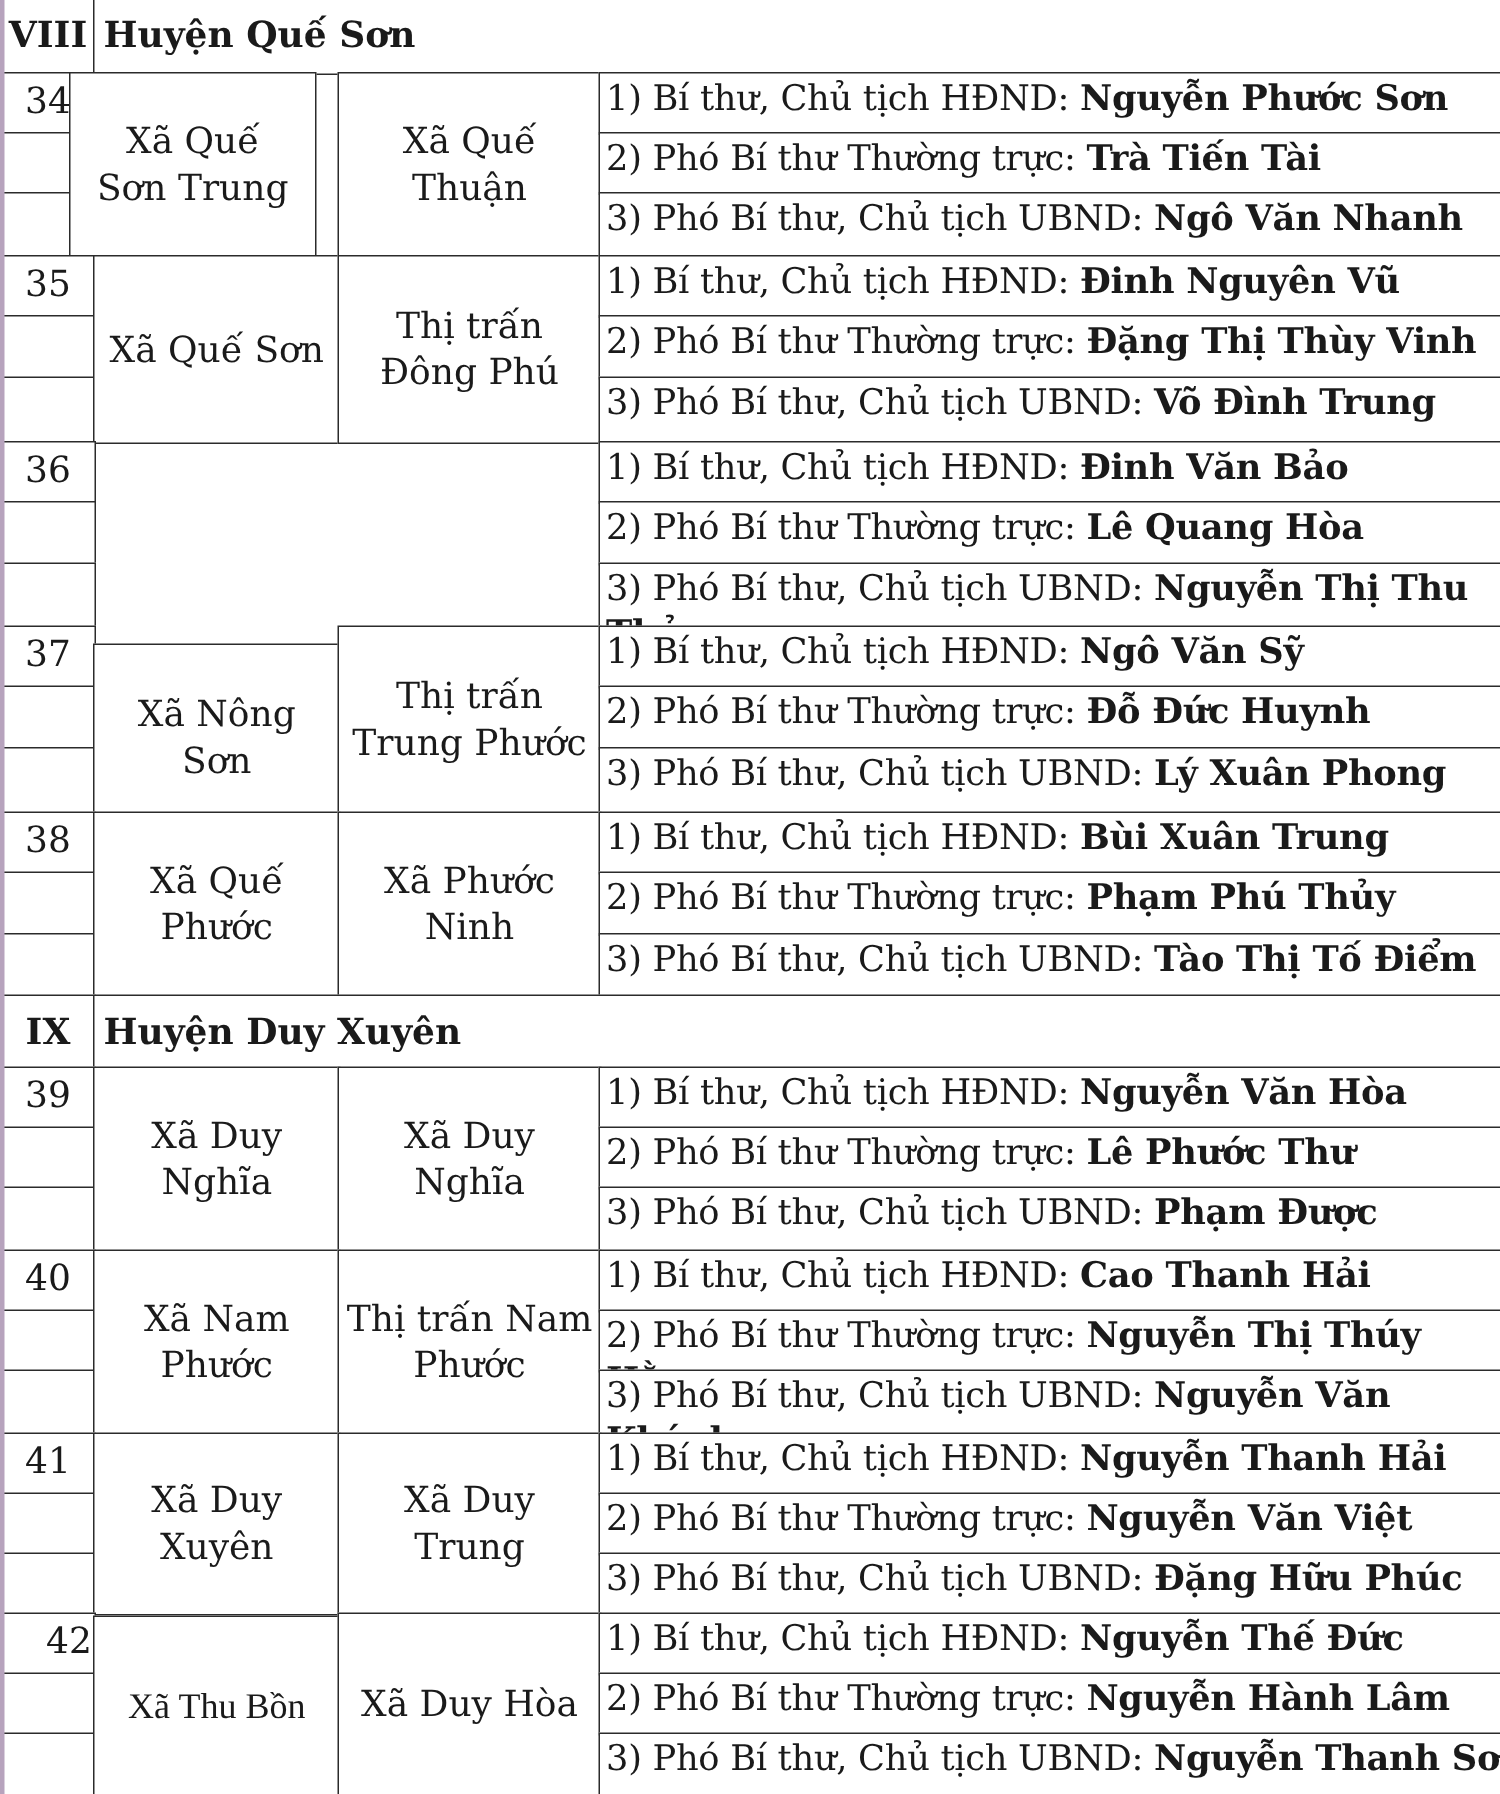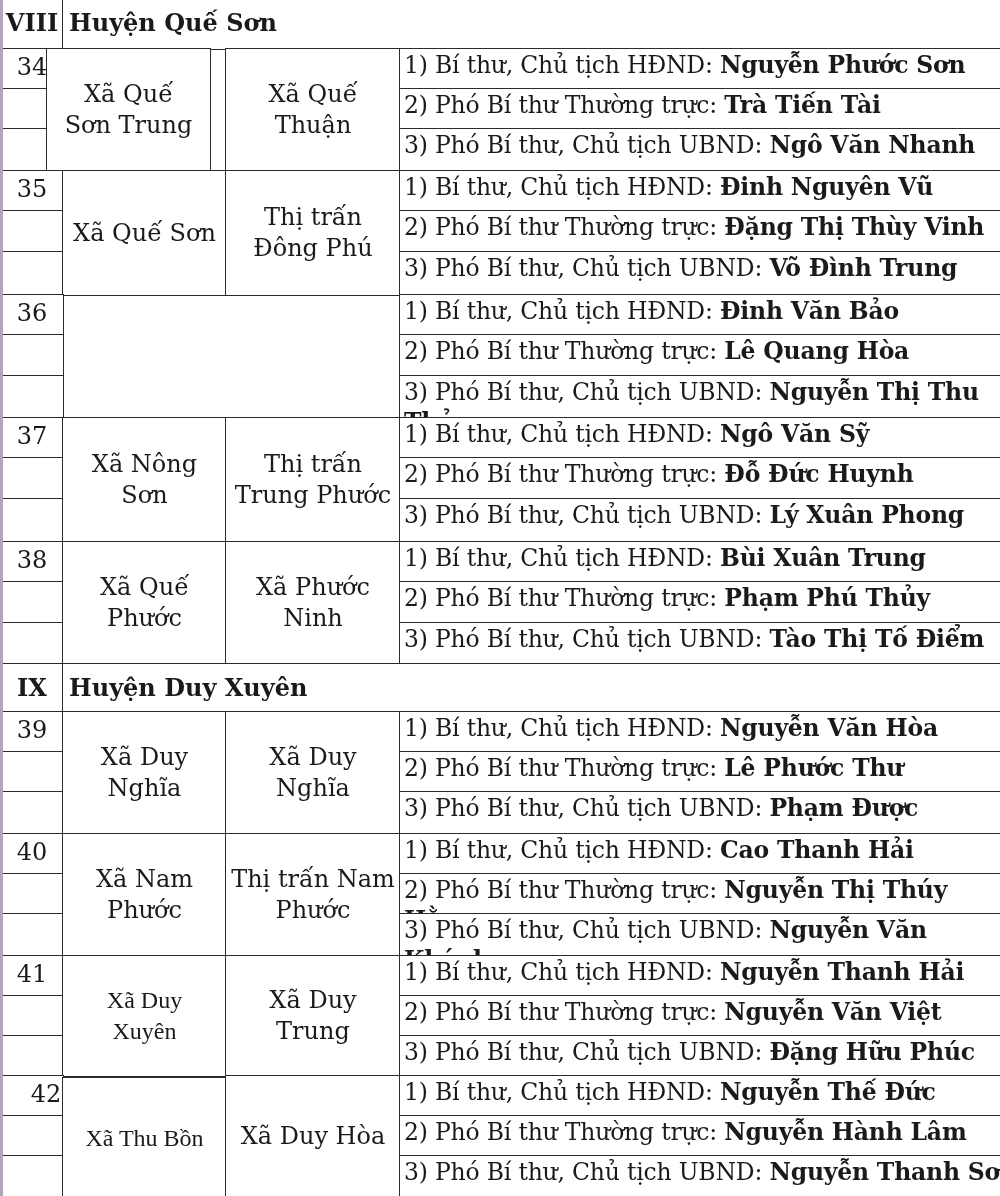--- a/index.html
+++ b/index.html
@@ -134,21 +134,21 @@
     <div class="cell" style="left:0; width:64px; top:81px; height:44px;"></div>
     <div class="cell role" style="left:399px; width:620px; top:0; height:42px;"><span>1) Bí thư, Chủ tịch HĐND: </span><b>Đinh Văn Bảo</b></div>
     <div class="cell role" style="left:399px; width:620px; top:40px; height:43px;"><span>2) Phó Bí thư Thường trực: </span><b>Lê Quang Hòa</b></div>
     <div class="cell role" style="left:399px; width:620px; top:81px; height:44px;"><span>3) Phó Bí thư, Chủ tịch UBND: </span><b>Nguyễn Thị Thu Thủy</b></div>
   </div>
 
   <div class="row" style="top:422px; height:126px;">
     <div class="cell stt" style="left:0; width:64px; top:0; height:42px;">37</div>
     <div class="cell" style="left:0; width:64px; top:40px; height:43px;"></div>
     <div class="cell" style="left:0; width:64px; top:81px; height:45px;"></div>
-    <div class="cell merged" style="left:62px; width:165px; top:0; height:126px;">
+    <div class="cell merged" style="left:62px; width:165px; top:12px; height:126px;">
         <span style="width:120px;">Xã Nông Sơn</span>
       </div>
     <div class="cell merged" style="left:225px; width:176px; top:0; height:126px;">
         <span style="width:170px;">Thị trấn Trung Phước</span>
       </div>
     <div class="cell role" style="left:399px; width:620px; top:0; height:42px;"><span>1) Bí thư, Chủ tịch HĐND: </span><b>Ngô Văn Sỹ</b></div>
     <div class="cell role" style="left:399px; width:620px; top:40px; height:43px;"><span>2) Phó Bí thư Thường trực: </span><b>Đỗ Đức Huynh</b></div>
     <div class="cell role" style="left:399px; width:620px; top:81px; height:45px;"><span>3) Phó Bí thư, Chủ tịch UBND: </span><b>Lý Xuân Phong</b></div>
   </div>
 
@@ -200,21 +200,21 @@
     <div class="cell role" style="left:399px; width:620px; top:0; height:42px;"><span>1) Bí thư, Chủ tịch HĐND: </span><b>Cao Thanh Hải</b></div>
     <div class="cell role" style="left:399px; width:620px; top:40px; height:42px;"><span>2) Phó Bí thư Thường trực: </span><b>Nguyễn Thị Thúy Hằng</b></div>
     <div class="cell role" style="left:399px; width:620px; top:80px; height:44px;"><span>3) Phó Bí thư, Chủ tịch UBND: </span><b>Nguyễn Văn Khánh</b></div>
   </div>
 
   <div class="row" style="top:960px; height:122px;">
     <div class="cell stt" style="left:0; width:64px; top:0; height:42px;">41</div>
     <div class="cell" style="left:0; width:64px; top:40px; height:42px;"></div>
     <div class="cell" style="left:0; width:64px; top:80px; height:42px;"></div>
     <div class="cell merged" style="left:62px; width:165px; top:0; height:122px;">
-        <span style="width:100px;font-family:Liberation Serif, serif;">Xã Duy Xuyên</span>
+        <span style="width:100px;">Xã Duy Xuyên</span>
       </div>
     <div class="cell merged" style="left:225px; width:176px; top:0; height:122px;">
         <span style="width:100px;">Xã Duy Trung</span>
       </div>
     <div class="cell role" style="left:399px; width:620px; top:0; height:42px;"><span>1) Bí thư, Chủ tịch HĐND: </span><b>Nguyễn Thanh Hải</b></div>
     <div class="cell role" style="left:399px; width:620px; top:40px; height:42px;"><span>2) Phó Bí thư Thường trực: </span><b>Nguyễn Văn Việt</b></div>
     <div class="cell role" style="left:399px; width:620px; top:80px; height:42px;"><span>3) Phó Bí thư, Chủ tịch UBND: </span><b>Đặng Hữu Phúc</b></div>
   </div>
 
   <div class="row" style="top:1080px; height:124px;">

